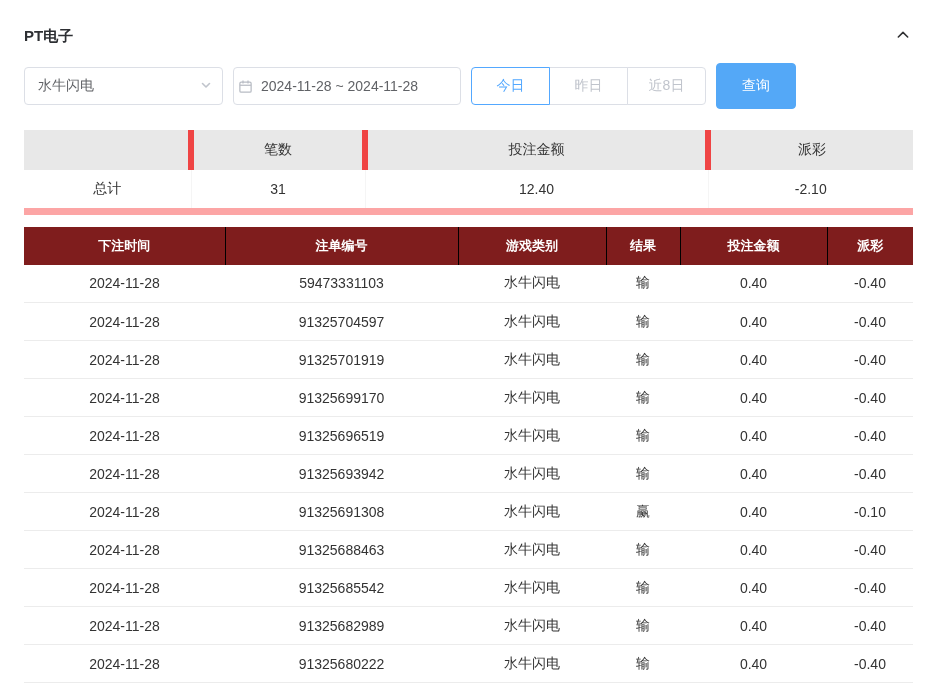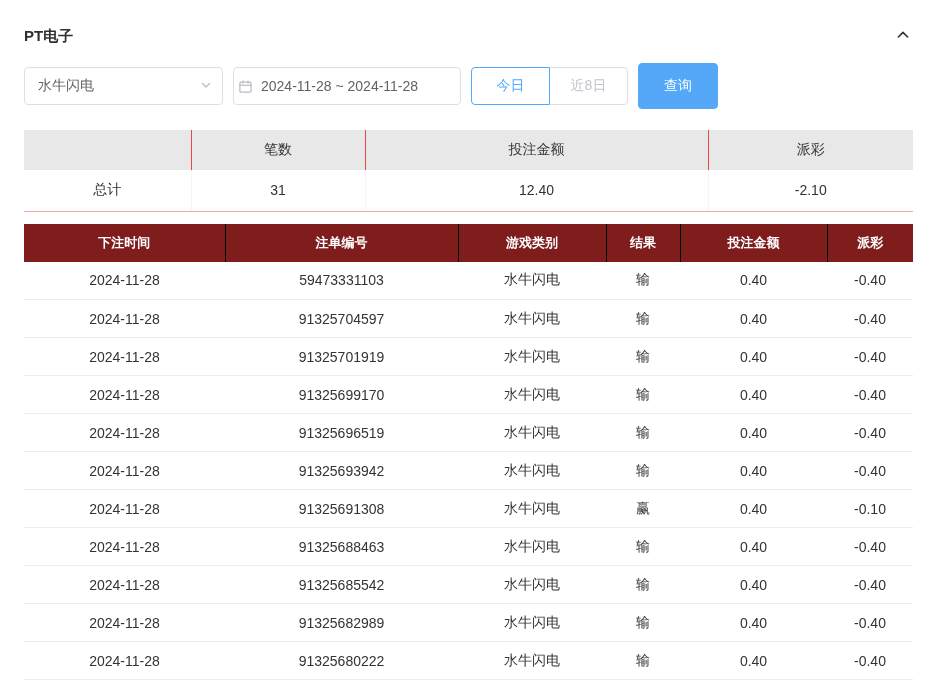--- a/index.html
+++ b/index.html
@@ -111,27 +111,27 @@
     width: 889px;
     font-size: 14px;
   }
   .summary-table th {
     background: #e8e8e8;
     height: 40px;
     font-weight: 400;
     color: #333;
     text-align: center;
   }
-  .summary-table th + th { border-left: 1px solid #ef4444; }
+  .summary-table th + th { border-left: 6px solid #ef4444; }
   .summary-table td {
     height: 41px;
     text-align: center;
     color: #333;
     background: #fff;
-    border-bottom: 1px solid #fca5a5;
+    border-bottom: 7px solid #fca5a5;
   }
   .summary-table td + td { border-left: 1px solid #f5f5f5; }
 
   
   .bet-table {
     margin-top: 12px;
     width: 889px;
     font-size: 14px;
   }
   .bet-table th {
@@ -185,20 +185,21 @@
             <line x1="3" y1="10" x2="21" y2="10"></line>
             <line x1="8" y1="2.5" x2="8" y2="7"></line>
             <line x1="16" y1="2.5" x2="16" y2="7"></line>
           </svg>
       </span>
       <span>2024-11-28 ~ 2024-11-28</span>
     </div>
 
     <div class="quick-group">
       <button class="quick-btn active">今日</button>
+      <button class="quick-btn">昨日</button>
       <button class="quick-btn">近8日</button>
     </div>
 
     <button class="query-btn">查询</button>
   </div>
 
   <table class="summary-table">
     <colgroup>
       <col style="width:167px">
         <col style="width:174px">

